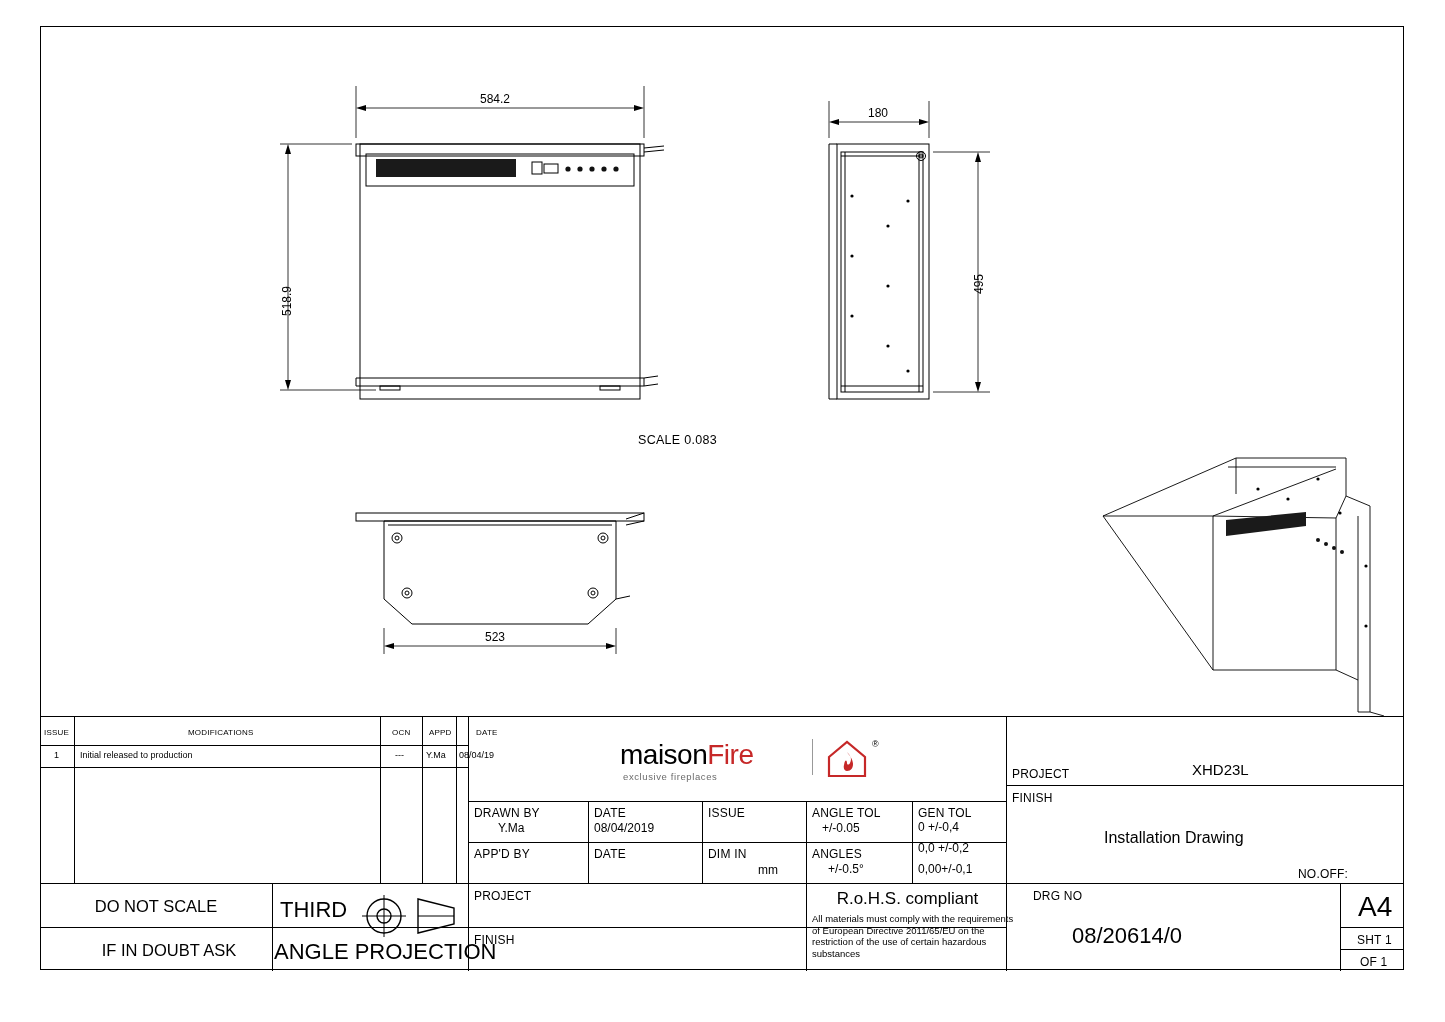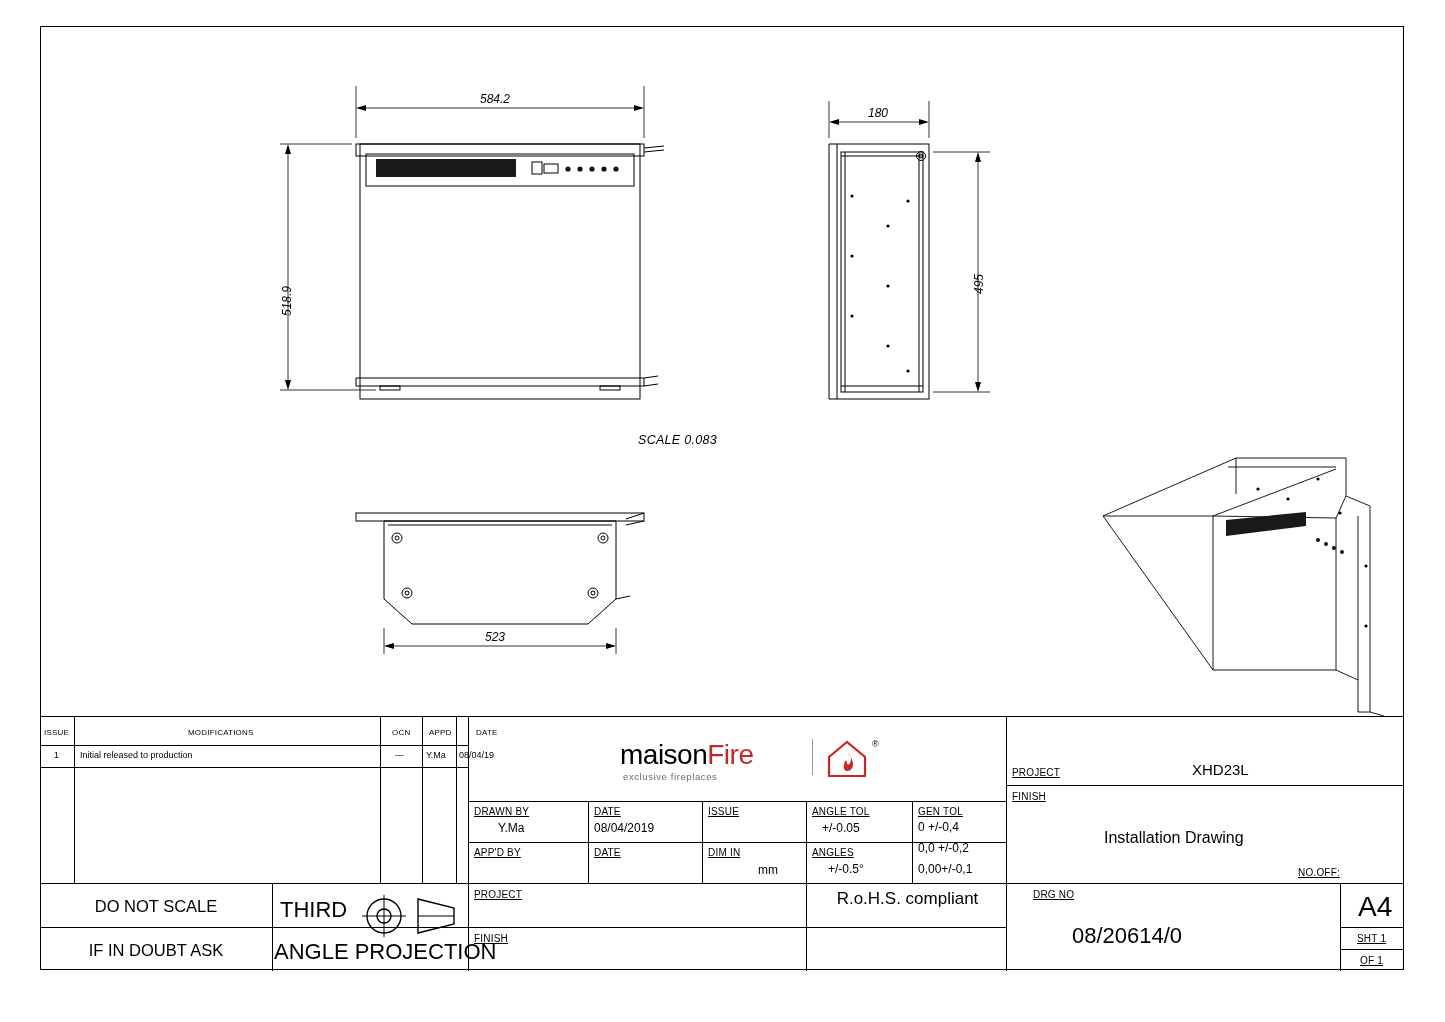--- a/index.html
+++ b/index.html
@@ -27,21 +27,20 @@
     border: 1.5px solid #000;
     box-sizing: border-box;
   }
   
   .drawing {
     position: absolute;
     left: 40px;
     top: 26px;
     width: 1364px;
     height: 690px;
-    font-style: italic;
   }
   svg { display: block; }
   .dimtext {
     position: absolute;
     font-size: 12px;
     color: #000;
     white-space: nowrap;
   }
   .vtext {
     position: absolute;
@@ -64,24 +63,23 @@
     width: 1364px;
     height: 254px;
     box-sizing: border-box;
     border-top: 1.5px solid #000;
   }
   .ln { position: absolute; background: #000; }
   .hl { height: 1px; }
   .vl { width: 1px; }
   .lbl {
     position: absolute;
-    font-size: 10px;
+    font-size: 12px;
     letter-spacing: .2px;
     white-space: nowrap;
-    text-decoration: underline;
   }
   .val {
     position: absolute;
     font-size: 12px;
     white-space: nowrap;
   }
   .center { text-align: center; }
 
   .mod-head {
     position: absolute;
@@ -365,35 +363,36 @@
     <div class="val" style="left:718px; top:146px;">mm</div>
     <div class="lbl" style="left:772px; top:130px;">ANGLES</div>
     <div class="val" style="left:788px; top:145px;">+/-0.5°</div>
 
     <div class="lbl" style="left:434px; top:172px;">PROJECT</div>
     <div class="val" style="left:470px; top:186px;"></div>
     <div class="lbl" style="left:434px; top:216px;">FINISH</div>
     <div class="val" style="left:470px; top:230px;"></div>
 
     <div class="rohs center" style="left:770px; top:172px; width:195px;">R.o.H.S. compliant</div>
+    <div class="rohs-note" style="left:772px; top:196px;">All materials must comply with the requirements of European Directive 2011/65/EU on the restriction of the use of certain hazardous substances</div>
 
     <div class="lbl" style="left:972px; top:50px;">PROJECT</div>
     <div class="proj-val" style="left:1152px; top:44px;">XHD23L</div>
     <div class="lbl" style="left:972px; top:74px;">FINISH</div>
     <div class="title-val" style="left:1064px; top:112px;">Installation Drawing</div>
     <div class="lbl" style="left:1258px; top:150px;">NO.OFF:</div>
 
     <div class="lbl" style="left:993px; top:172px;">DRG NO</div>
     <div class="drg" style="left:1032px; top:206px;">08/20614/0</div>
     <div class="a4" style="left:1318px; top:174px;">A4</div>
     <div class="lbl" style="left:1317px; top:216px;">SHT 1</div>
     <div class="lbl" style="left:1320px; top:238px;">OF 1</div>
 
     <div class="dns center" style="left:0; top:180px; width:232px;">DO NOT SCALE</div>
-    <div class="dns center" style="left:0; top:224px; width:232px;">IF IN DOUBT ASK</div>
+    <div class="dns center" style="left:0; top:224px; width:232px;padding-left:13px;">IF IN DOUBT ASK</div>
     <div class="third" style="left:240px; top:180px;">THIRD</div>
     <div class="third" style="left:234px; top:222px;">ANGLE PROJECTION</div>
 
     <svg style="position:absolute; left:322px; top:178px;" width="100" height="42" viewBox="0 0 100 42">
       <circle cx="22" cy="21" r="17" fill="none" stroke="#000" stroke-width="1.4"></circle>
       <circle cx="22" cy="21" r="7" fill="none" stroke="#000" stroke-width="1.4"></circle>
       <line x1="0" y1="21" x2="44" y2="21" stroke="#000" stroke-width="1"></line>
       <line x1="22" y1="0" x2="22" y2="42" stroke="#000" stroke-width="1"></line>
       <path d="M56 4 L56 38 L92 29 L92 13 Z" fill="none" stroke="#000" stroke-width="1.4"></path>
       <line x1="56" y1="21" x2="92" y2="21" stroke="#000" stroke-width="1"></line>

